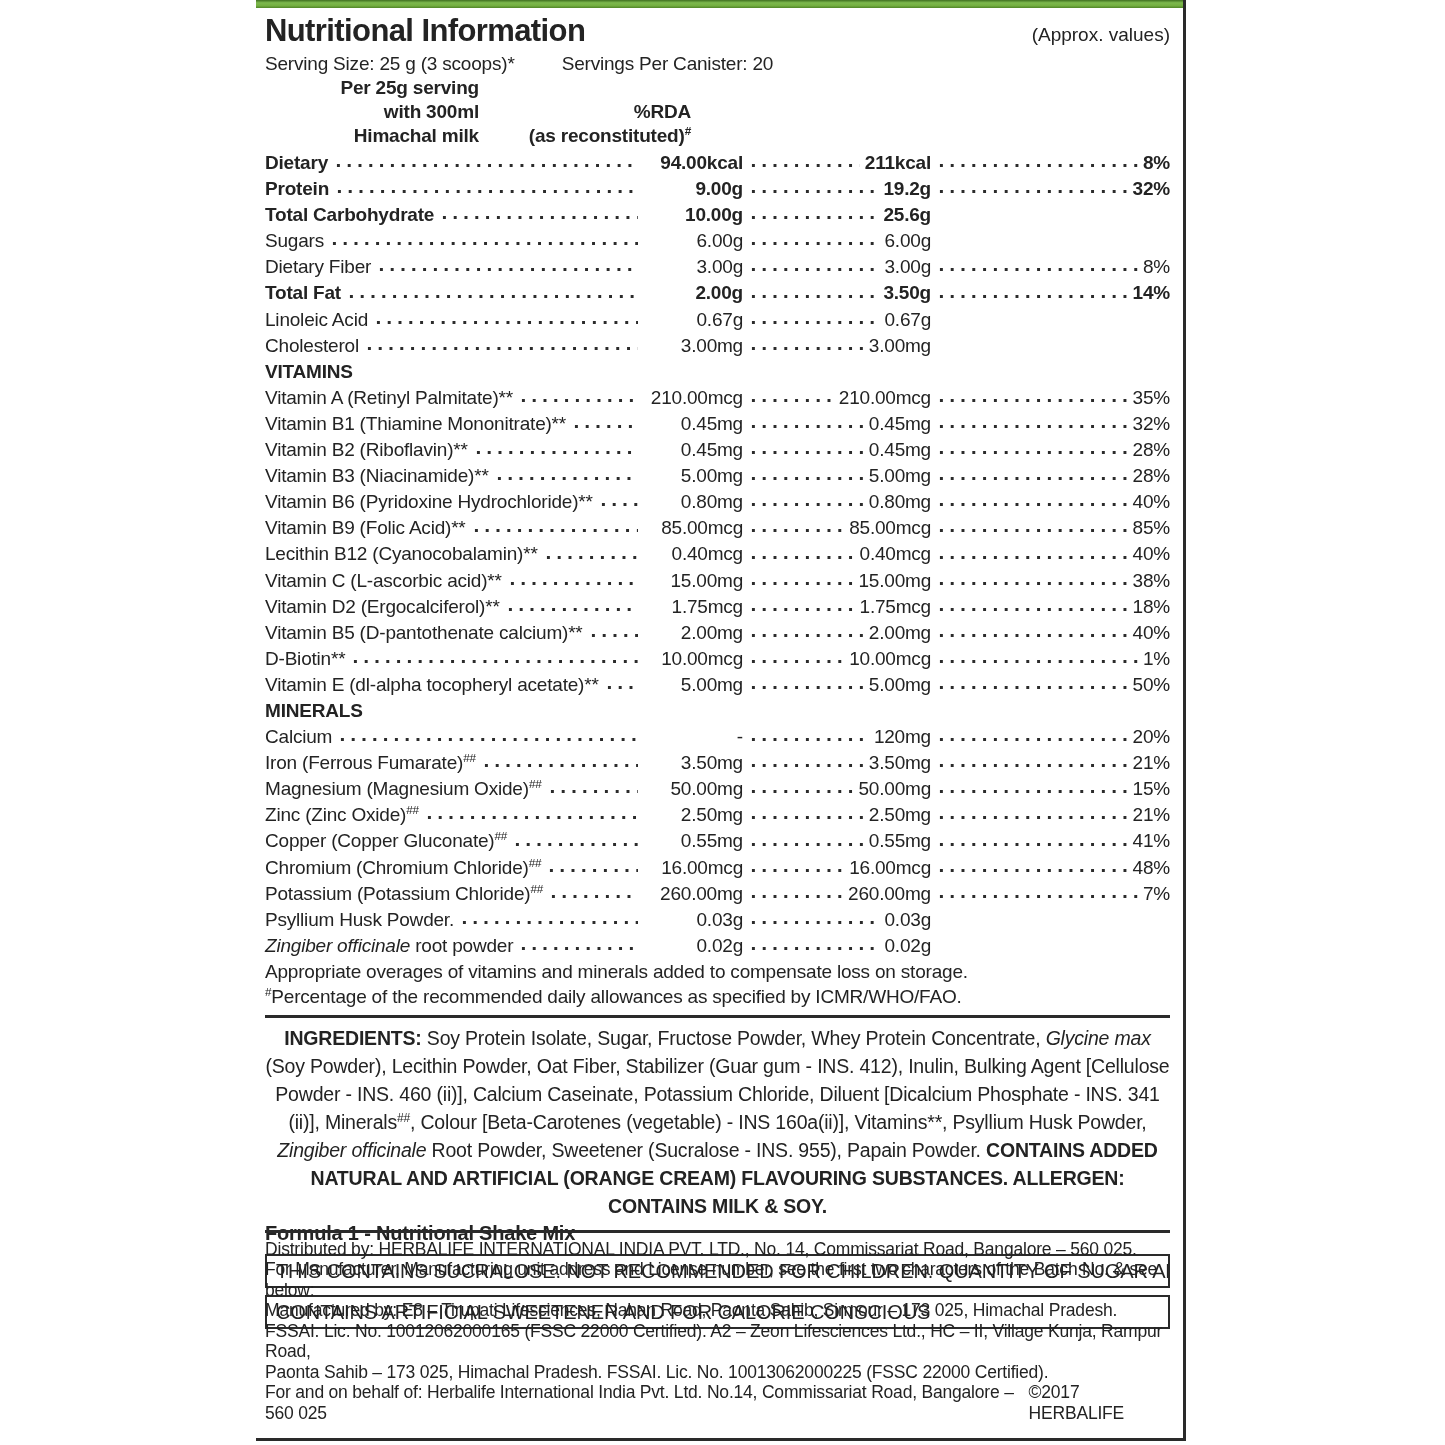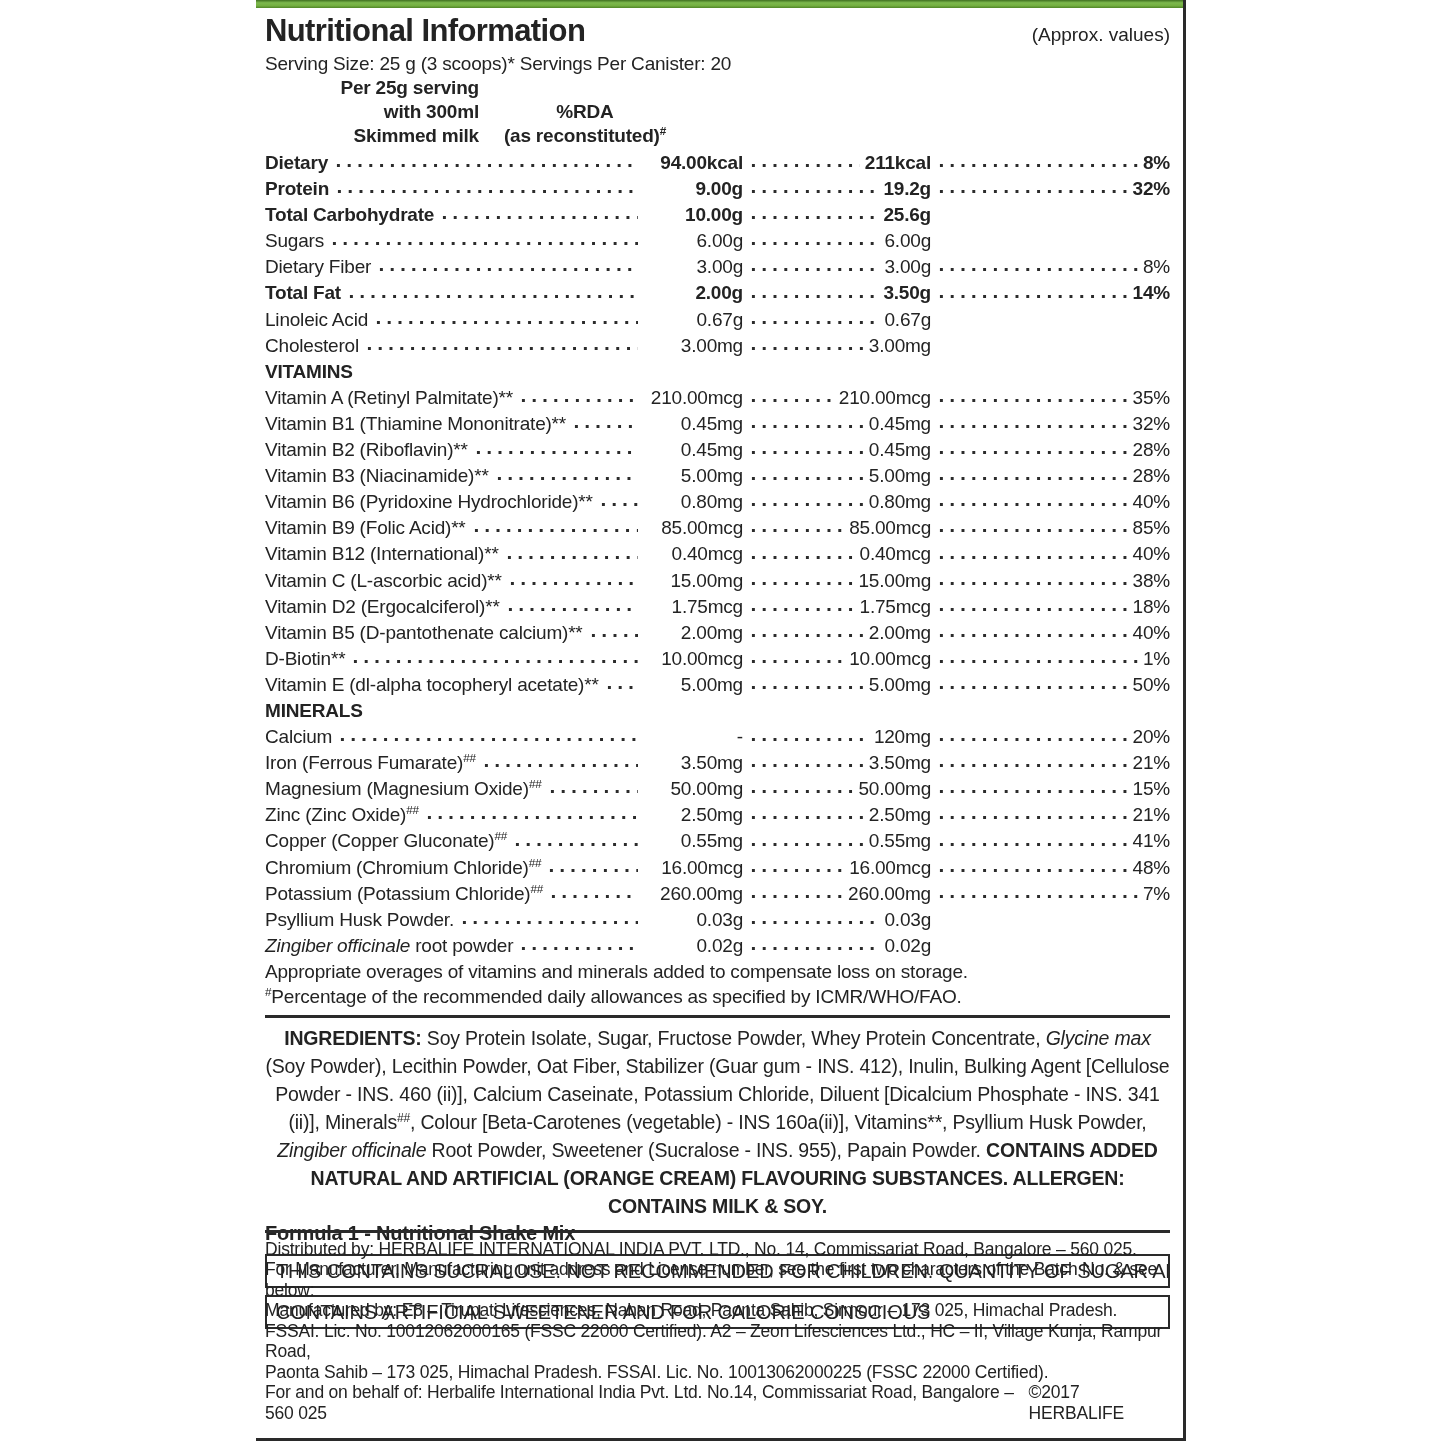--- a/index.html
+++ b/index.html
@@ -15,25 +15,25 @@
     padding:0 13px 0 9px;
   }
   .greenbar{
     position:absolute;left:0;right:0;top:0;height:8px;
     background:linear-gradient(180deg,#3f6f20 0%,#7cb84d 35%,#74af41 70%,#4f8527 100%);
   }
   .titlerow{display:flex;justify-content:space-between;align-items:baseline;margin-top:14px;line-height:34px;}
   .title{font-size:31px;font-weight:bold;letter-spacing:-0.6px;}
   .approx{font-size:19px;}
   .serving{font-size:19px;line-height:23px;letter-spacing:-0.2px;}
-  .serving .s1{text-align:center;}
+  .serving .s1{margin-right:42px;text-align:center;}
   .thead{display:flex;align-items:flex-end;font-weight:bold;font-size:19px;line-height:24px;margin-top:1px;letter-spacing:-0.2px;}
   .hc1{flex:1;text-align:right;}
   .hc2{width:214px;text-align:right;}
-  .hc3{width:212px;text-align:center;}
+  .hc3{width:212px;text-align:right;}
   sup{font-size:0.62em;line-height:0;}
   .tbl{margin-top:2px;}
   .sec{font-weight:bold;font-size:19px;line-height:26.1px;letter-spacing:-0.2px;}
   .row{display:flex;align-items:flex-end;font-size:19px;line-height:26.1px;letter-spacing:-0.2px;}
   .row.b{font-weight:bold;}
   .nm{white-space:nowrap;}
   .ld{
     flex:1 1 8px;min-width:8px;height:9px;margin:0 5px 6px 5px;
     background-image:radial-gradient(circle,#2b2b2b 1.55px,transparent 1.85px);
     background-size:10.8px 9px;background-repeat:repeat-x;background-position:left bottom;
@@ -68,21 +68,21 @@
 
   <div class="serving">
     <span class="s1">Serving Size: 25 g (3 scoops)*</span>
     <span>Servings Per Canister: 20</span>
   </div>
 
   <div class="thead">
     <div class="hc2">
       <div>Per 25g serving</div>
       <div>with 300ml</div>
-      <div>Skimmed milk</div>
+      <div>Himachal milk</div>
     </div>
     <div class="hc3">
       <div>%RDA</div>
       <div><span>(as reconstituted)</span><sup>#</sup></div>
     </div>
   </div>
 
   <div class="tbl">
       <div class="row b">
         <span class="nm">Dietary</span>
@@ -249,21 +249,21 @@
         <span class="c2">
           <span class="ld"></span>
           <span class="v2">85.00mcg</span>
         </span>
         <span class="c3">
           <span class="ld"></span>
           <span class="rda">85%</span>
         </span>
       </div>
       <div class="row">
-        <span class="nm">Vitamin B12 (International)**</span>
+        <span class="nm">Lecithin B12 (Cyanocobalamin)**</span>
         <span class="ld"></span>
         <span class="v1">0.40mcg</span>
         <span class="c2">
           <span class="ld"></span>
           <span class="v2">0.40mcg</span>
         </span>
         <span class="c3">
           <span class="ld"></span>
           <span class="rda">40%</span>
         </span>

